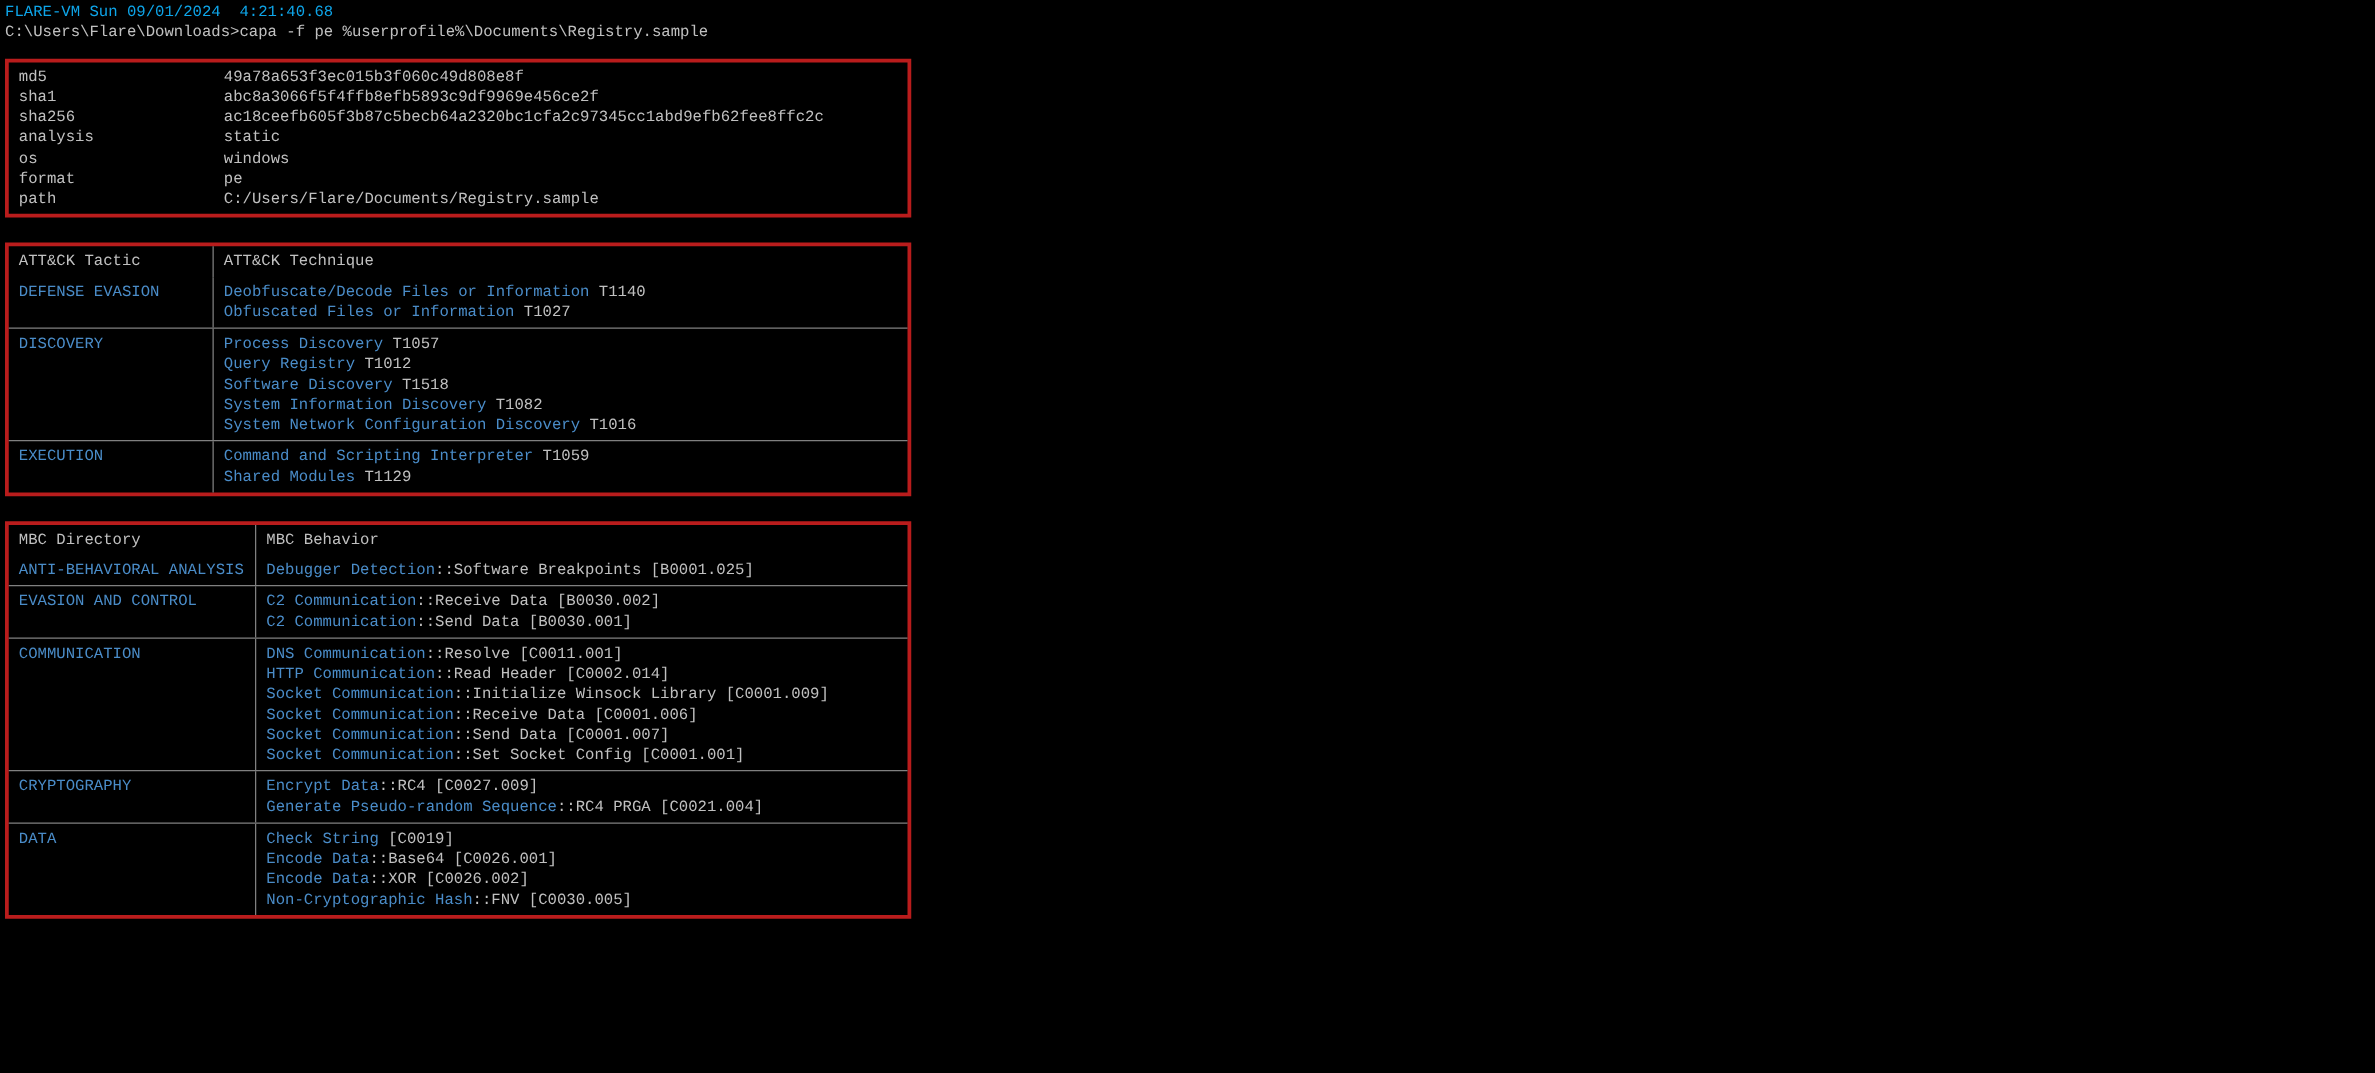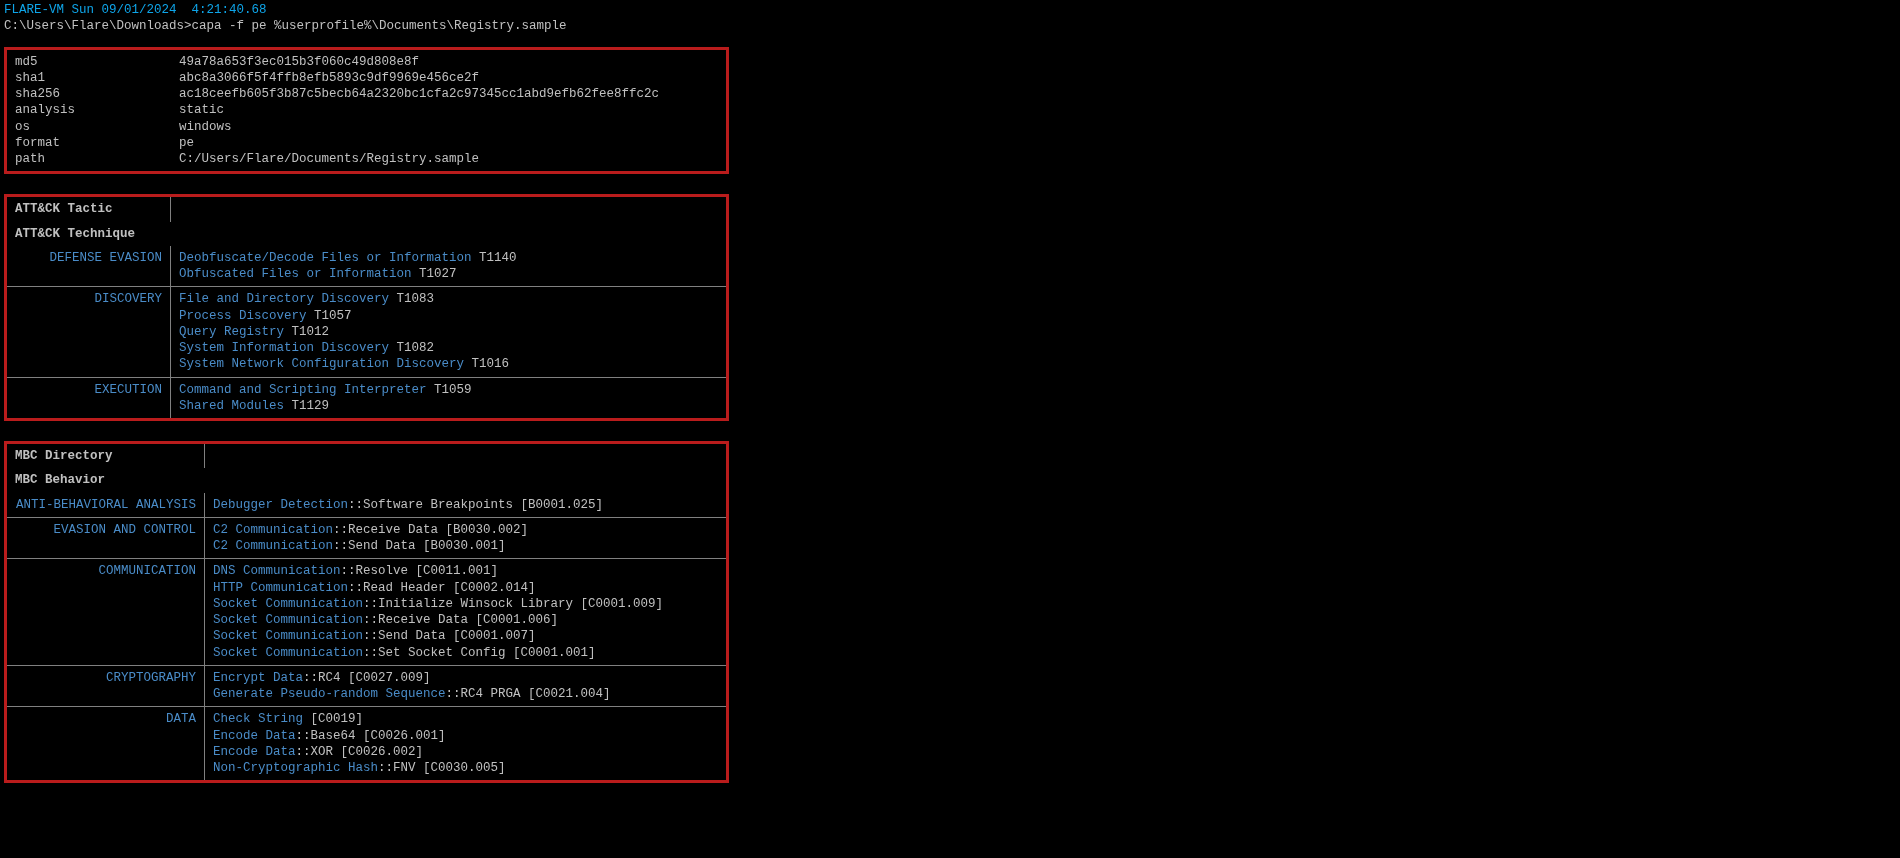--- a/index.html
+++ b/index.html
@@ -33,38 +33,36 @@
     }
     .data-row {
       display: flex;
       border-top: 1px solid #808080;
     }
     .data-row:first-child {
       border-top: none;
     }
     .header-row {
       display: flex;
-      font-weight: bold;
-      flex-direction: column;
+      font-weight: normal;
     }
     .cell-left {
       width: 164px;
       padding: 4px 8px;
       border-right: 1px solid #808080;
     }
     .cell-right {
       flex: 1;
       padding: 4px 8px;
     }
     .mbc-table .cell-left {
       width: 198px;
     }
     .link {
       color: #4a8cc8;
-      text-align: right;
     }
     .tcode {
       color: #c0c0c0;
     }
     .subline {
       display: block;
     }
     .info-table {
       padding: 4px 0;
     }
@@ -128,23 +126,23 @@
       <div class="data-row">
         <div class="cell-left link">DEFENSE EVASION</div>
         <div class="cell-right">
           <span class="subline"><span class="link">Deobfuscate/Decode Files or Information</span><span class="tcode"> T1140</span></span>
           <span class="subline"><span class="link">Obfuscated Files or Information</span><span class="tcode"> T1027</span></span>
         </div>
       </div>
       <div class="data-row">
         <div class="cell-left link">DISCOVERY</div>
         <div class="cell-right">
-          <span class="subline"><span class="link">File and Directory Discovery</span><span class="tcode"> T1083</span></span>
           <span class="subline"><span class="link">Process Discovery</span><span class="tcode"> T1057</span></span>
           <span class="subline"><span class="link">Query Registry</span><span class="tcode"> T1012</span></span>
+          <span class="subline"><span class="link">Software Discovery</span><span class="tcode"> T1518</span></span>
           <span class="subline"><span class="link">System Information Discovery</span><span class="tcode"> T1082</span></span>
           <span class="subline"><span class="link">System Network Configuration Discovery</span><span class="tcode"> T1016</span></span>
         </div>
       </div>
       <div class="data-row">
         <div class="cell-left link">EXECUTION</div>
         <div class="cell-right">
           <span class="subline"><span class="link">Command and Scripting Interpreter</span><span class="tcode"> T1059</span></span>
           <span class="subline"><span class="link">Shared Modules</span><span class="tcode"> T1129</span></span>
         </div>

